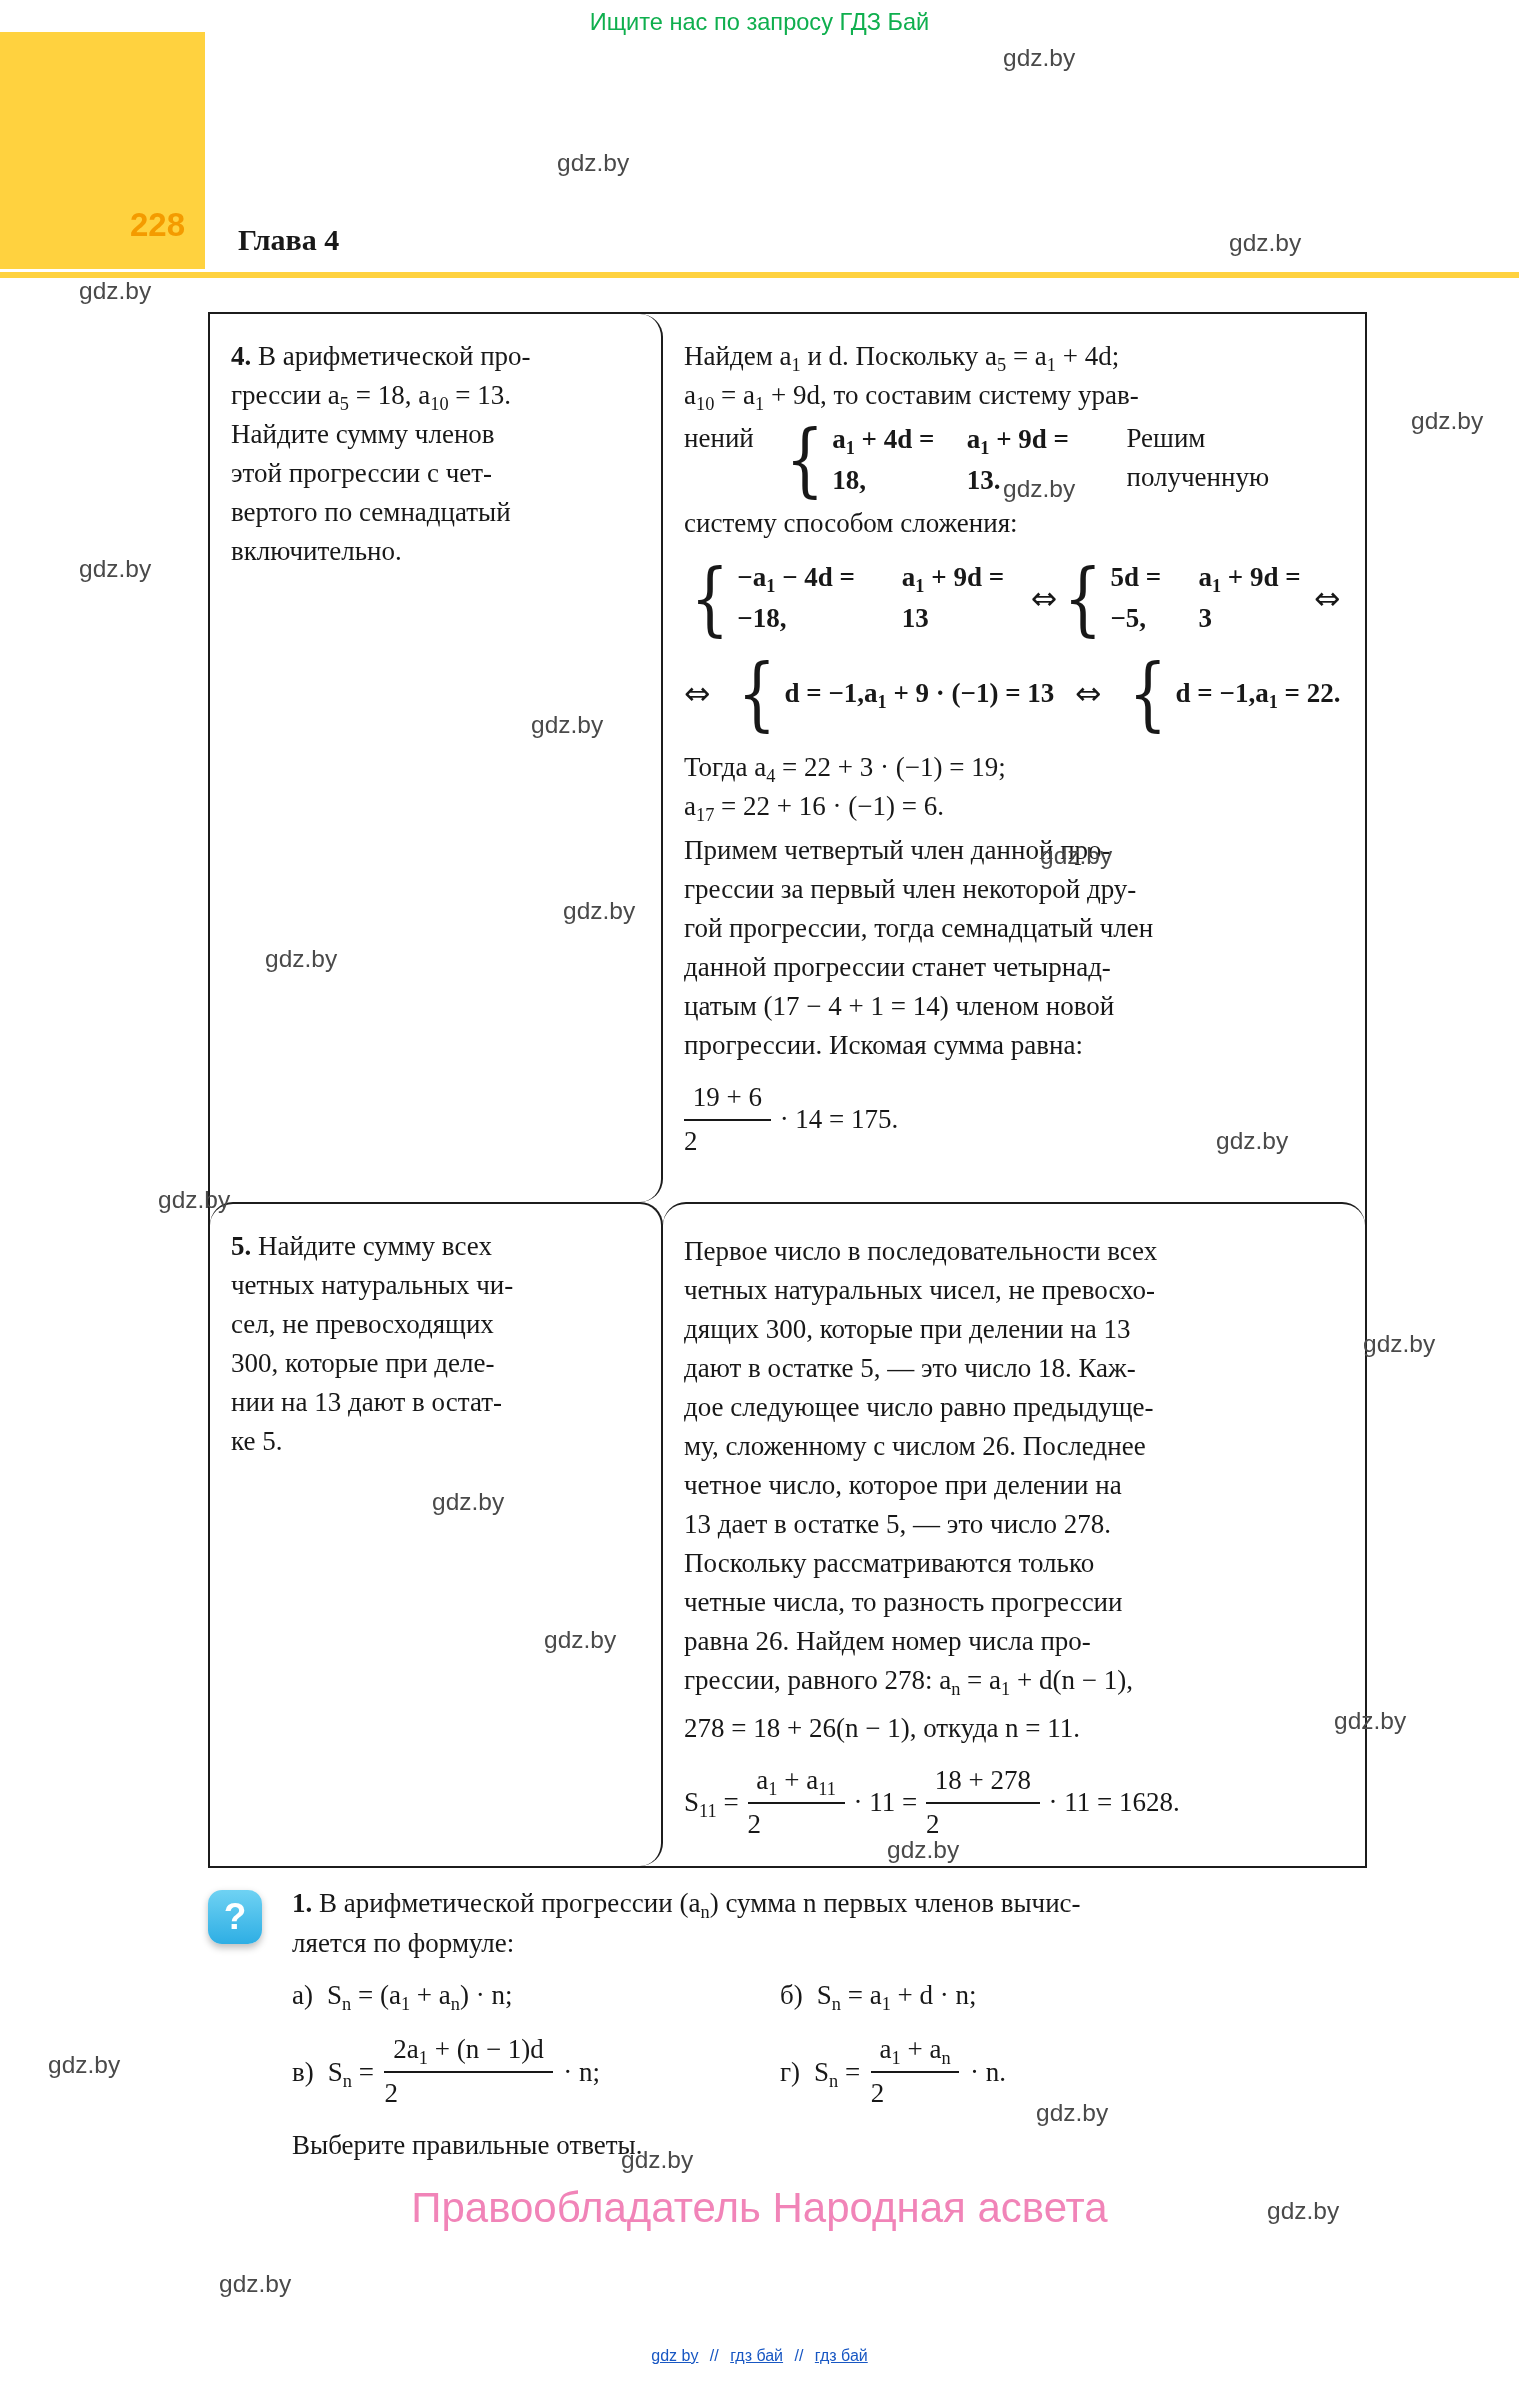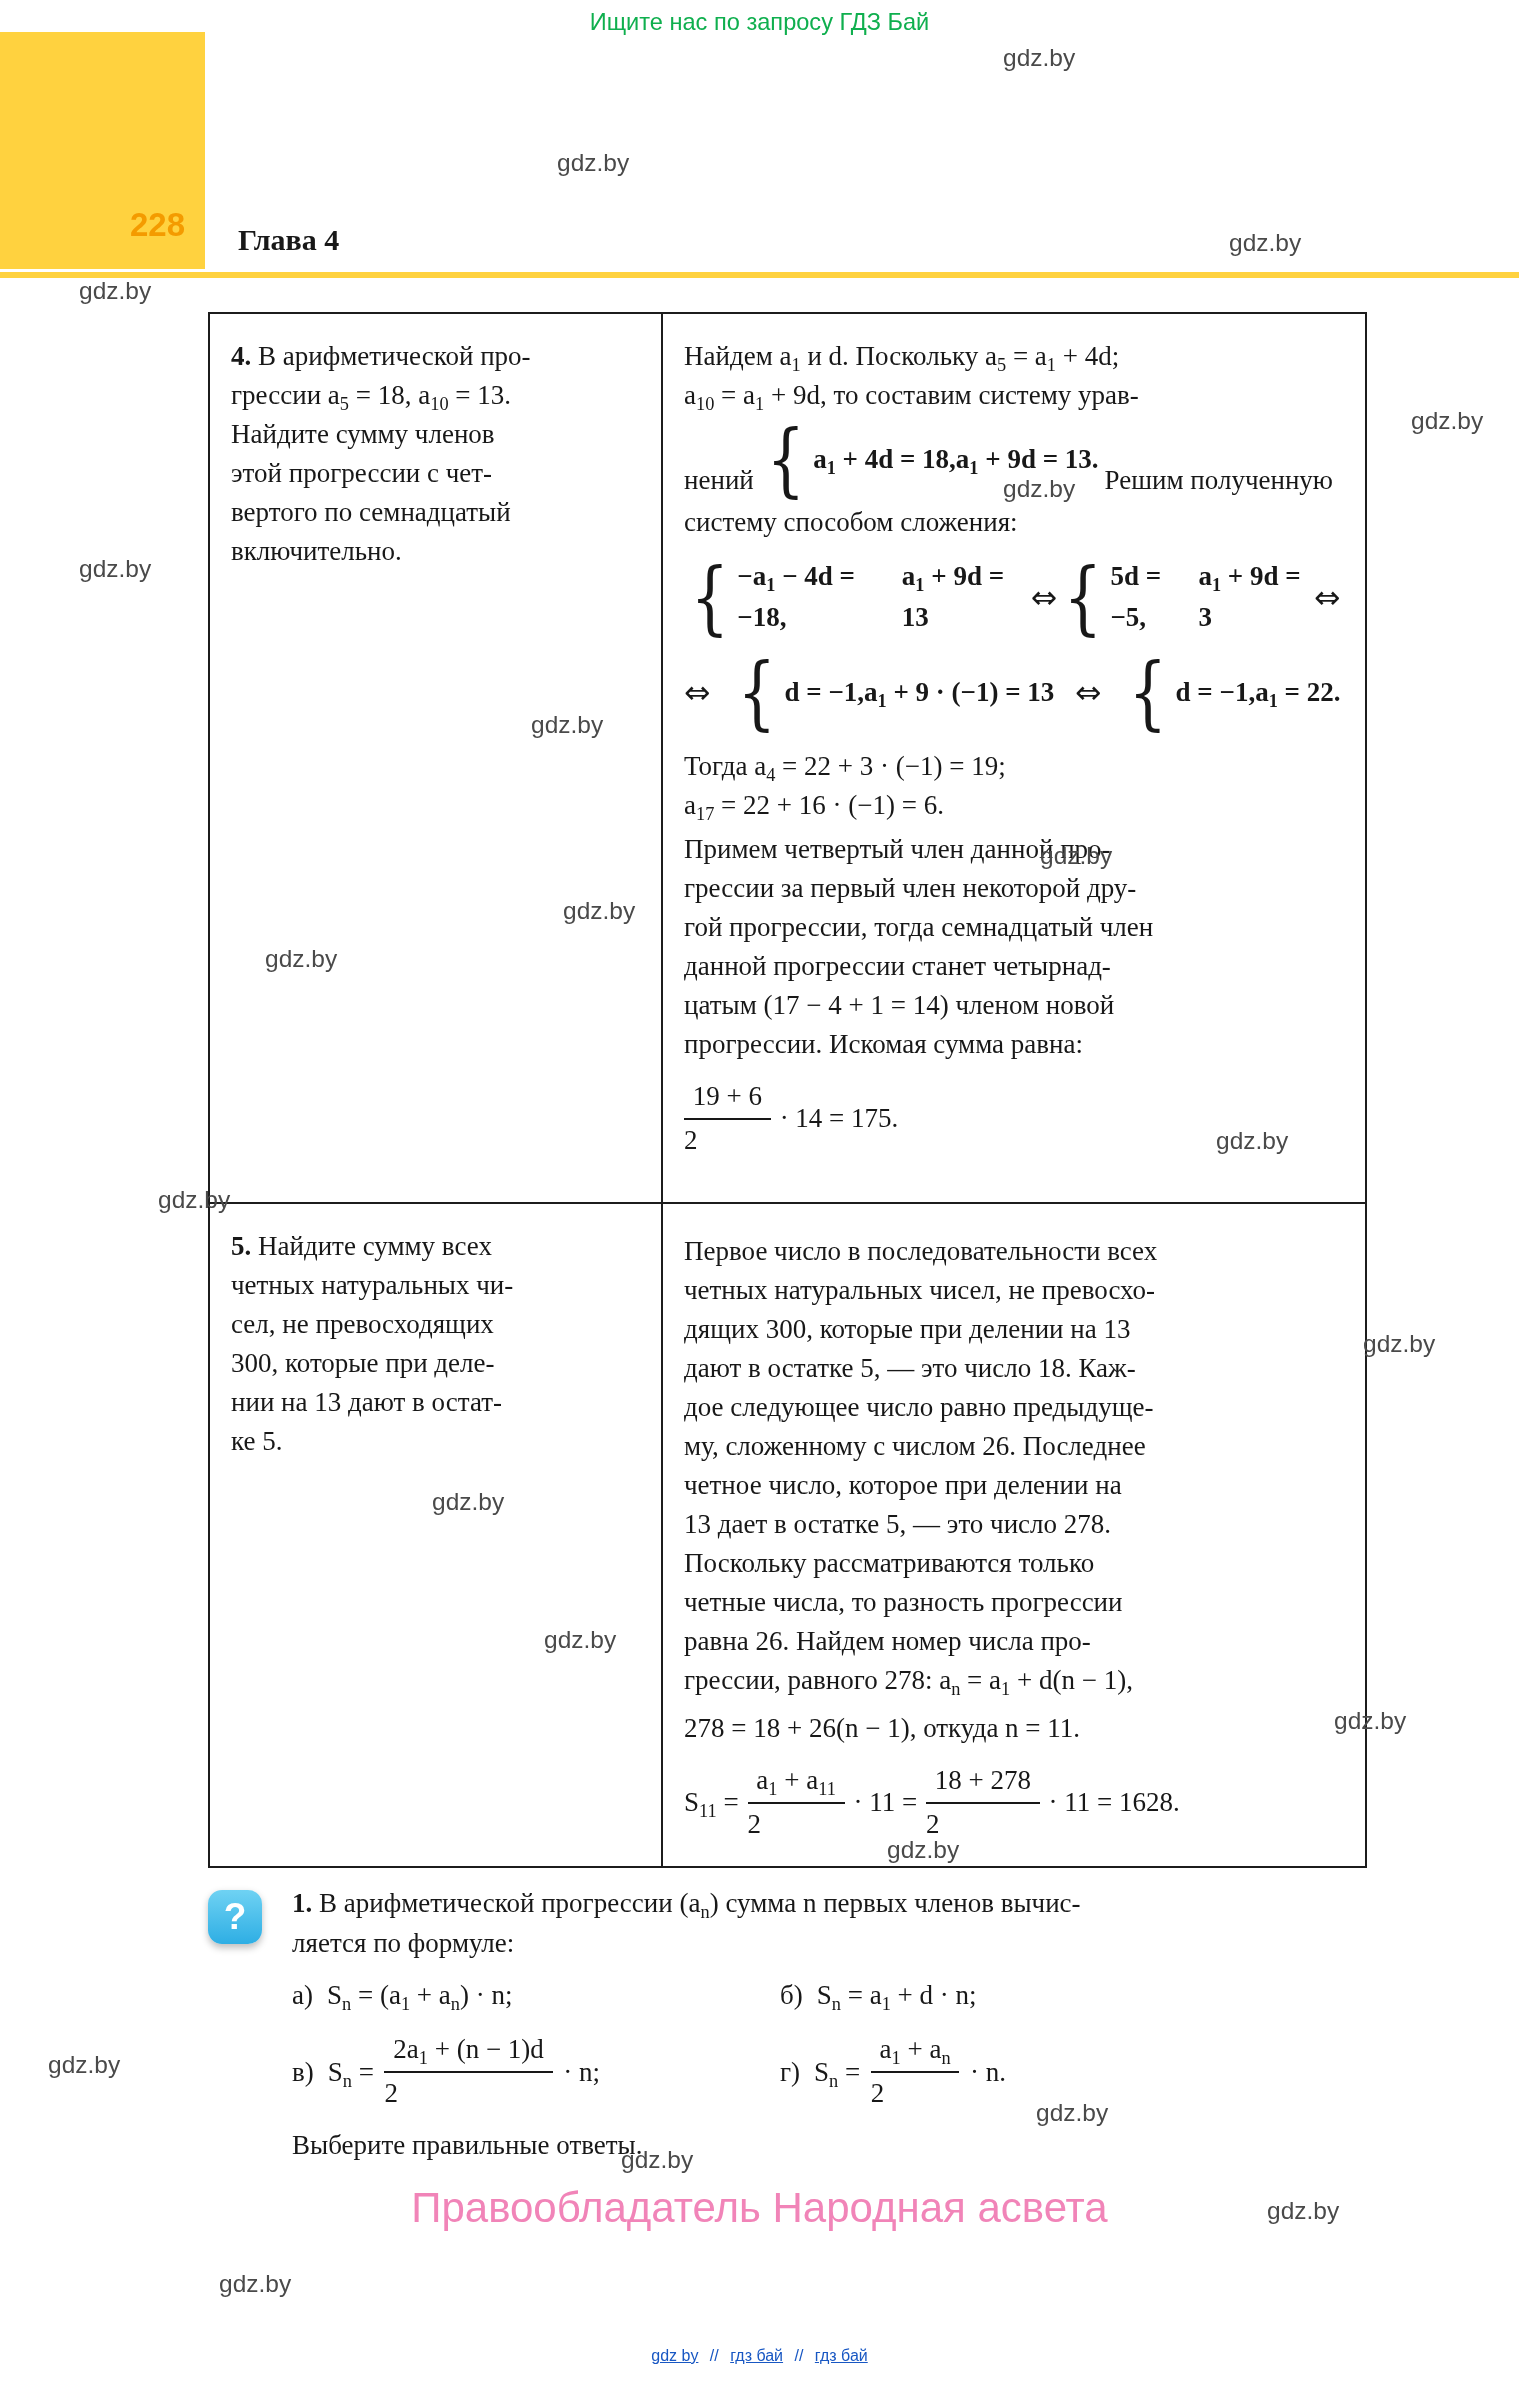--- a/index.html
+++ b/index.html
@@ -28,32 +28,32 @@
     font-family:"Liberation Sans",sans-serif;color:var(--page-number-orange);
   }
   .chapter{position:absolute;left:238px;top:223px;font-size:30px;font-weight:bold;}
   .yellow-rule{position:absolute;left:0;top:272px;width:100%;height:6.1px;background:var(--accent-yellow);}
 
   .content-table{
     position:absolute;left:208px;top:312px;width:1159px;
     border:2.6px solid #1c1c1c;display:grid;grid-template-columns:453px 1fr;
     font-size:27px;line-height:39px;
   }
-  .cell{padding:23px 21px;}
+  .cell{padding:23px 21px;border-radius:23px;}
   .cell.colL{border-right:2.6px solid #1c1c1c;}
   .cell.row1{min-height:888px;}
   .cell.row2{border-top:2.6px solid #1c1c1c;}
   .stmt{margin:0;}
   .pnum{font-weight:bold;}
   .preline{white-space:pre-line;}
   .line{white-space:pre-line;}
   .para{white-space:pre-line;margin-top:5.3px;}
   .gap-top{margin-top:8.8px;}
 
-  .sysline{display:flex;align-items:flex-end;gap:6px;margin:3.5px 0;}
+  .sysline{display:flex;align-items:flex-start;gap:25px;margin:3.5px 0;}
   .system{display:inline-flex;align-items:center;}
   .brace{
     font-family:"DejaVu Serif",serif;font-size:81px;line-height:1;font-weight:400;
     transform:scaleX(0.75);display:inline-block;margin-right:1.8px;
   }
   .sys-lines{display:inline-flex;font-weight:bold;}
   .sys-lines>span{line-height:41px;}
   .iff{font-family:"DejaVu Sans",sans-serif;font-size:31.5px;}
   .sysrow{display:flex;align-items:center;justify-content:space-between;margin:14px 0;padding-right:3.5px;}
 

